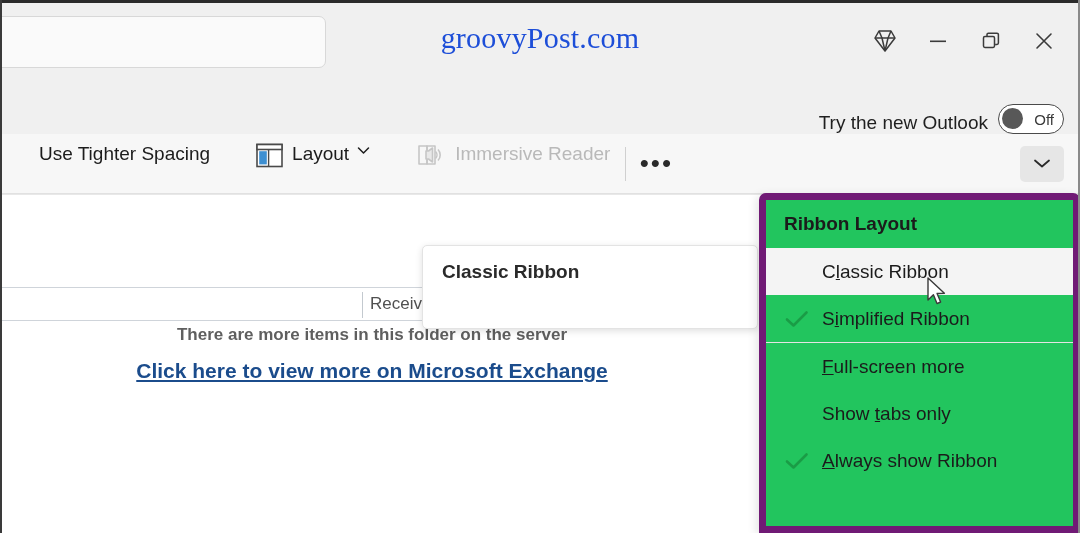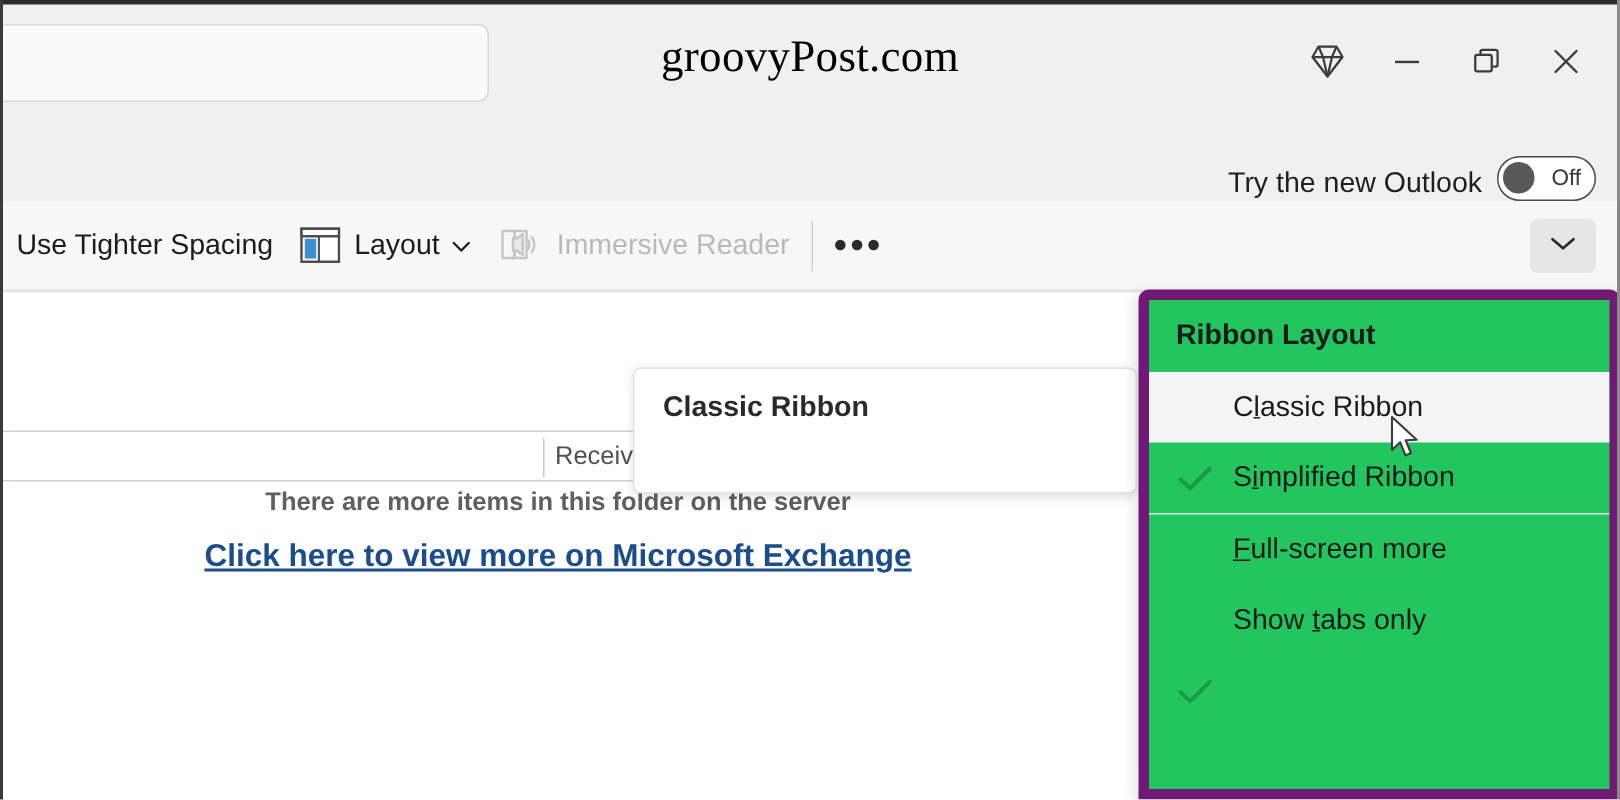--- a/index.html
+++ b/index.html
@@ -51,21 +51,21 @@
   }
 
   .brand-watermark {
     position: absolute;
     left: 0;
     top: 18px;
     width: 100%;
     text-align: center;
     font-family: "Liberation Serif", serif;
     font-size: 30px;
-    color: #000000;
+    color: #1d4ed8;
     letter-spacing: 0.2px;
     user-select: none;
   }
 
   .win-buttons {
     position: absolute;
     right: 8px;
     top: 12px;
     display: flex;
     align-items: center;
@@ -139,27 +139,28 @@
     height: 60px;
     background: #f7f7f7;
     border-bottom: 1px solid #e1e1e1;
     display: flex;
     align-items: center;
     box-sizing: border-box;
   }
 
   .rb-item {
     display: flex;
-    align-items: center;
+    align-items: flex-start;
     height: 42px;
     padding: 0 9px;
     border-radius: 4px;
     font-size: 19px;
     color: #1c1c1c;
     white-space: nowrap;
+    margin-left: 28px;
   }
   .rb-item.disabled { color: #b9b9b9; }
   .rb-icon {
     display: inline-flex;
     align-items: center;
     justify-content: center;
     margin-right: 9px;
   }
   .rb-icon svg { display: block; }
   .rb-caret {
@@ -524,20 +525,23 @@
         <span>Show </span><span class="accel">t</span><span>abs only</span>
       </span>
     </div>
 
     <div class="menu-item">
       <span class="mi-check">
         <svg width="26" height="20" viewBox="0 0 26 20" fill="none" stroke="#1a9c46" stroke-width="2.6" stroke-linecap="round" stroke-linejoin="round">
           <path d="M3 10.5 L9.5 16.5 L22.5 3.5"></path>
         </svg>
       </span>
+      <span class="mi-label">
+        <span></span><span class="accel">A</span><span>lways show Ribbon</span>
+      </span>
     </div>
 
   </div>
 
   <div class="cursor">
     <svg width="22" height="32" viewBox="0 0 22 32">
       <path d="M1 1 L1 23 L6.4 17.8 L10 26.6 L13.6 25 L10.1 16.5 L17.4 16.2 Z" fill="#ffffff" stroke="#3a3a3a" stroke-width="1.4" stroke-linejoin="round"></path>
     </svg>
   </div>
 

